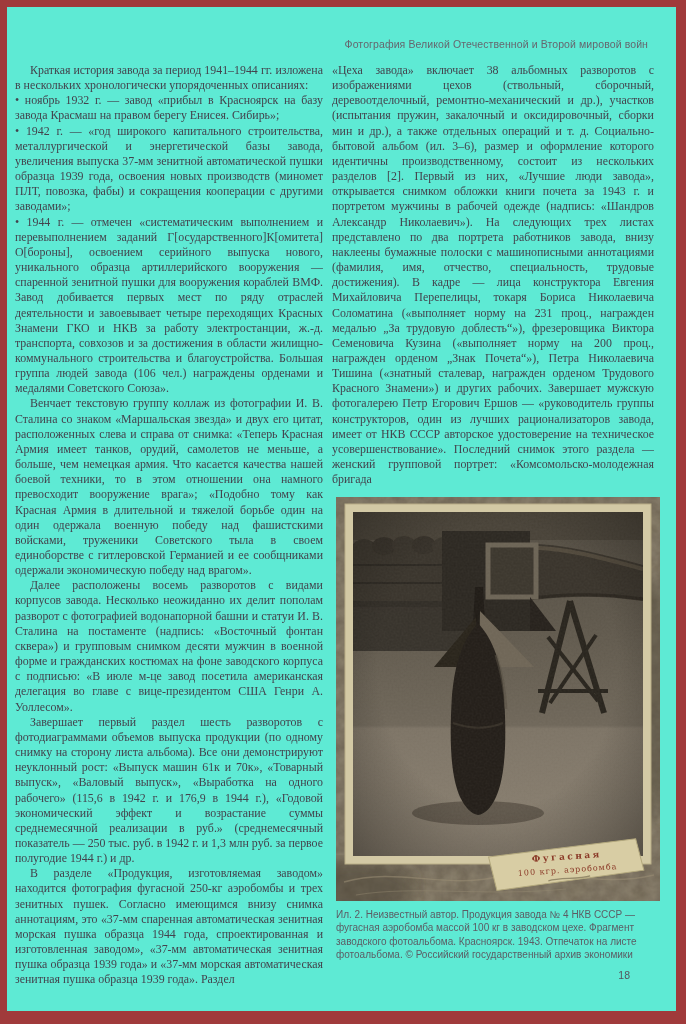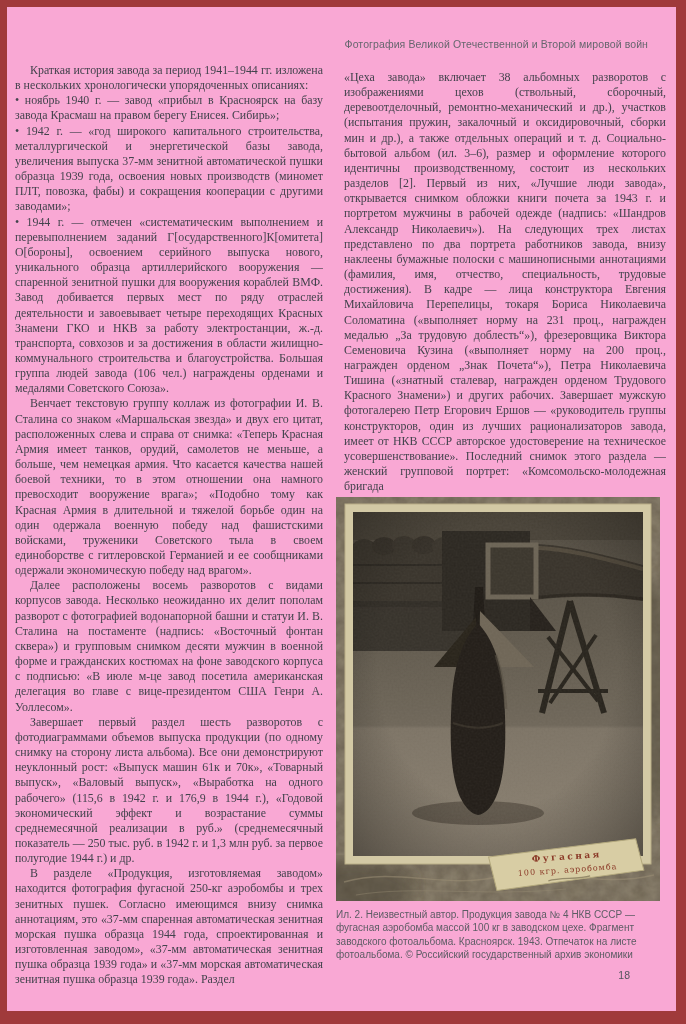--- a/index.html
+++ b/index.html
@@ -1,39 +1,39 @@
 <!DOCTYPE html>
 <html lang="ru"><head>
 <meta charset="utf-8">
 <style>
   html,body { margin:0; padding:0; background:#888; }
   .page {
     position:relative;
     width:686px; height:1024px;
     box-sizing:border-box;
-    background:#f9a8d4;
+    background:#5eead4;
     border-style:solid;
     border-color:#a03a3b;
     border-width:7px 10px 13px 7px;
     overflow:hidden;
     font-family:"Liberation Serif", serif;
     color:#43434d;
   }
   .running-header {
     position:absolute; top:31px; right:28px;
     font-family:"Liberation Sans", sans-serif;
     font-size:10.5px; color:#66666e; letter-spacing:0.1px;
   }
   .col {
     position:absolute; top:56px;
     font-size:11.9px; line-height:15.15px;
     text-align:justify;
   }
   .col-left  { left:8px;  width:308px; }
-  .col-right { left:337px; width:322px;margin-top:7px; }
+  .col-right { left:325px; width:322px; }
   .col p { margin:0; }
   .col p.indent { text-indent:15px; }
   .col p.bullet { text-indent:0; }
   .col p.flush  { text-indent:0; }
   figure.album-figure {
     position:absolute; left:329px; top:490px; width:324px; margin:0;
   }
   figure.album-figure svg { display:block; }
   figcaption.photo-caption {
     margin-top:7px;
@@ -49,21 +49,21 @@
 </style>
 </head>
 <body>
 
 <div class="page">
 
   <div class="running-header">Фотография Великой Отечественной и Второй мировой войн</div>
 
   <div class="col col-left">
       <p class="indent">Краткая история завода за период 1941–1944 гг. изложена в нескольких хронологически упорядоченных описаниях:</p>
-      <p class="bullet">• ноябрь 1940 г. — завод «прибыл в Красноярск на базу завода Красмаш на правом берегу Енисея. Сибирь»;</p>
+      <p class="bullet">• ноябрь 1932 г. — завод «прибыл в Красноярск на базу завода Красмаш на правом берегу Енисея. Сибирь»;</p>
       <p class="bullet">• 1942 г. — «год широкого капитального строительства, металлургической и энергетической базы завода, увеличения выпуска 37-мм зенитной автоматической пушки образца 1939 года, освоения новых производств (миномет ПЛТ, повозка, фабы) и сокращения кооперации с другими заводами»;</p>
       <p class="bullet">• 1944 г. — отмечен «систематическим выполнением и перевыполнением заданий Г[осударственного]К[омитета] О[бороны], освоением серийного выпуска нового, уникального образца артиллерийского вооружения — спаренной зенитной пушки для вооружения кораблей ВМФ. Завод добивается первых мест по ряду отраслей деятельности и завоевывает четыре переходящих Красных Знамени ГКО и НКВ за работу электростанции, ж.-д. транспорта, совхозов и за достижения в области жилищно-коммунального строительства и благоустройства. Большая группа людей завода (106 чел.) награждены орденами и медалями Советского Союза».</p>
       <p class="indent">Венчает текстовую группу коллаж из фотографии И. В. Сталина со знаком «Маршальская звезда» и двух его цитат, расположенных слева и справа от снимка: «Теперь Красная Армия имеет танков, орудий, самолетов не меньше, а больше, чем немецкая армия. Что касается качества нашей боевой техники, то в этом отношении она намного превосходит вооружение врага»; «Подобно тому как Красная Армия в длительной и тяжелой борьбе один на один одержала военную победу над фашистскими войсками, труженики Советского тыла в своем единоборстве с гитлеровской Германией и ее сообщниками одержали экономическую победу над врагом».</p>
       <p class="indent">Далее расположены восемь разворотов с видами корпусов завода. Несколько неожиданно их делит пополам разворот с фотографией водонапорной башни и статуи И. В. Сталина на постаменте (надпись: «Восточный фонтан сквера») и групповым снимком десяти мужчин в военной форме и гражданских костюмах на фоне заводского корпуса с подписью: «В июле м-це завод посетила американская делегация во главе с вице-президентом США Генри А. Уоллесом».</p>
       <p class="indent">Завершает первый раздел шесть разворотов с фотодиаграммами объемов выпуска продукции (по одному снимку на сторону листа альбома). Все они демонстрируют неуклонный рост: «Выпуск машин 61к и 70к», «Товарный выпуск», «Валовый выпуск», «Выработка на одного рабочего» (115,6 в 1942 г. и 176,9 в 1944 г.), «Годовой экономический эффект и возрастание суммы среднемесячной реализации в руб.» (среднемесячный показатель — 250 тыс. руб. в 1942 г. и 1,3 млн руб. за первое полугодие 1944 г.) и др.</p>
       <p class="indent">В разделе «Продукция, изготовляемая заводом» находится фотография фугасной 250-кг аэробомбы и трех зенитных пушек. Согласно имеющимся внизу снимка аннотациям, это «37-мм спаренная автоматическая зенитная морская пушка образца 1944 года, спроектированная и изготовленная заводом», «37-мм автоматическая зенитная пушка образца 1939 года» и «37-мм морская автоматическая зенитная пушка образца 1939 года». Раздел</p>
     </div>
 
   <div class="col col-right">
       <p class="flush">«Цеха завода» включает 38 альбомных разворотов с изображениями цехов (ствольный, сборочный, деревоотделочный, ремонтно-механический и др.), участков (испытания пружин, закалочный и оксидировочный, сборки мин и др.), а также отдельных операций и т. д. Социально-бытовой альбом (ил. 3–6), размер и оформление которого идентичны производственному, состоит из нескольких разделов [2]. Первый из них, «Лучшие люди завода», открывается снимком обложки книги почета за 1943 г. и портретом мужчины в рабочей одежде (надпись: «Шандров Александр Николаевич»). На следующих трех листах представлено по два портрета работников завода, внизу наклеены бумажные полоски с машинописными аннотациями (фамилия, имя, отчество, специальность, трудовые достижения). В кадре — лица конструктора Евгения Михайловича Перепелицы, токаря Бориса Николаевича Соломатина («выполняет норму на 231 проц., награжден медалью „За трудовую доблесть“»), фрезеровщика Виктора Семеновича Кузина («выполняет норму на 200 проц., награжден орденом „Знак Почета“»), Петра Николаевича Тишина («знатный сталевар, награжден орденом Трудового Красного Знамени») и других рабочих. Завершает мужскую фотогалерею Петр Егорович Ершов — «руководитель группы конструкторов, один из лучших рационализаторов завода, имеет от НКВ СССР авторское удостоверение на техническое усовершенствование». Последний снимок этого раздела — женский групповой портрет: «Комсомольско-молодежная бригада</p>

